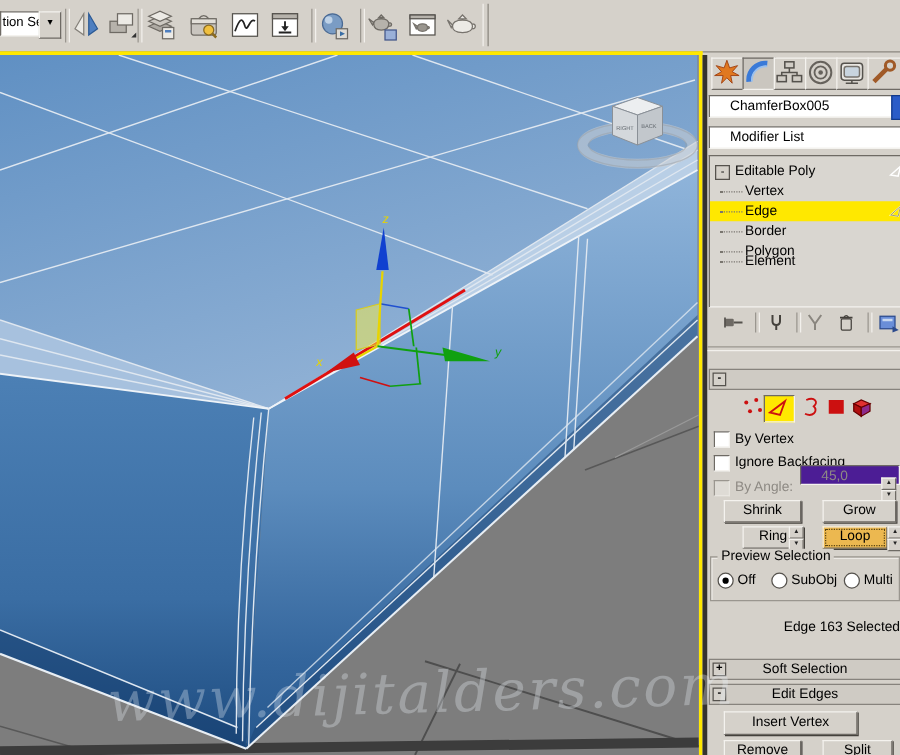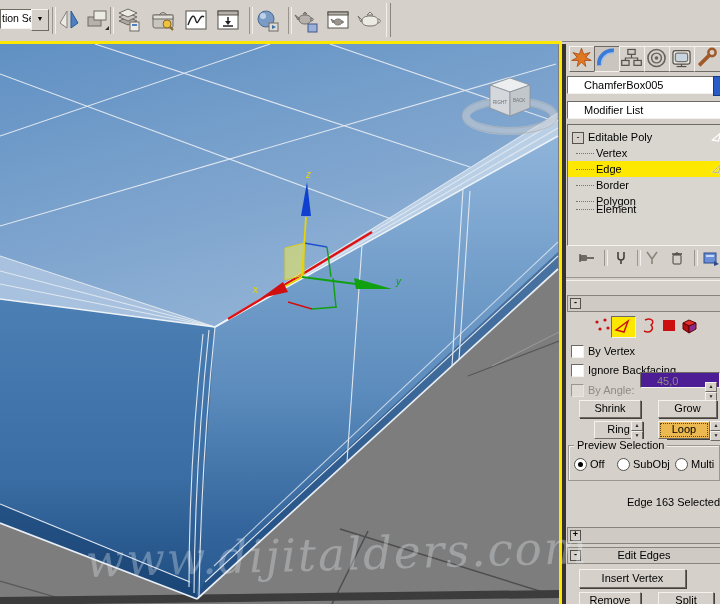--- a/index.html
+++ b/index.html
@@ -438,20 +438,21 @@
     <span class="radio" style="left:48px;top:12px"></span>
     <span class="clabel" style="left:64px;top:12px">SubObj</span>
     <span class="radio" style="left:106px;top:12px"></span>
     <span class="clabel" style="left:122px;top:12px">Multi</span>
   </div>
 
   <div class="abs" style="left:58px;top:452px;width:96px;text-align:right">Edge 163 Selected</div>
 
   <div class="rollhead" style="top:483px">
     <span class="pm">+</span>
+    <span class="ttl">Soft Selection</span>
   </div>
 
   <div class="rollhead" style="top:503px">
     <span class="pm">-</span>
     <span class="ttl">Edit Edges</span>
   </div>
   <div class="btn" style="left:13px;top:525px;width:105px;height:17px;line-height:16px">Insert Vertex</div>
   <div class="btn" style="left:13px;top:548px;width:60px;height:16px;line-height:15px">Remove</div>
   <div class="btn" style="left:92px;top:548px;width:54px;height:16px;line-height:15px">Split</div>
 </div>

